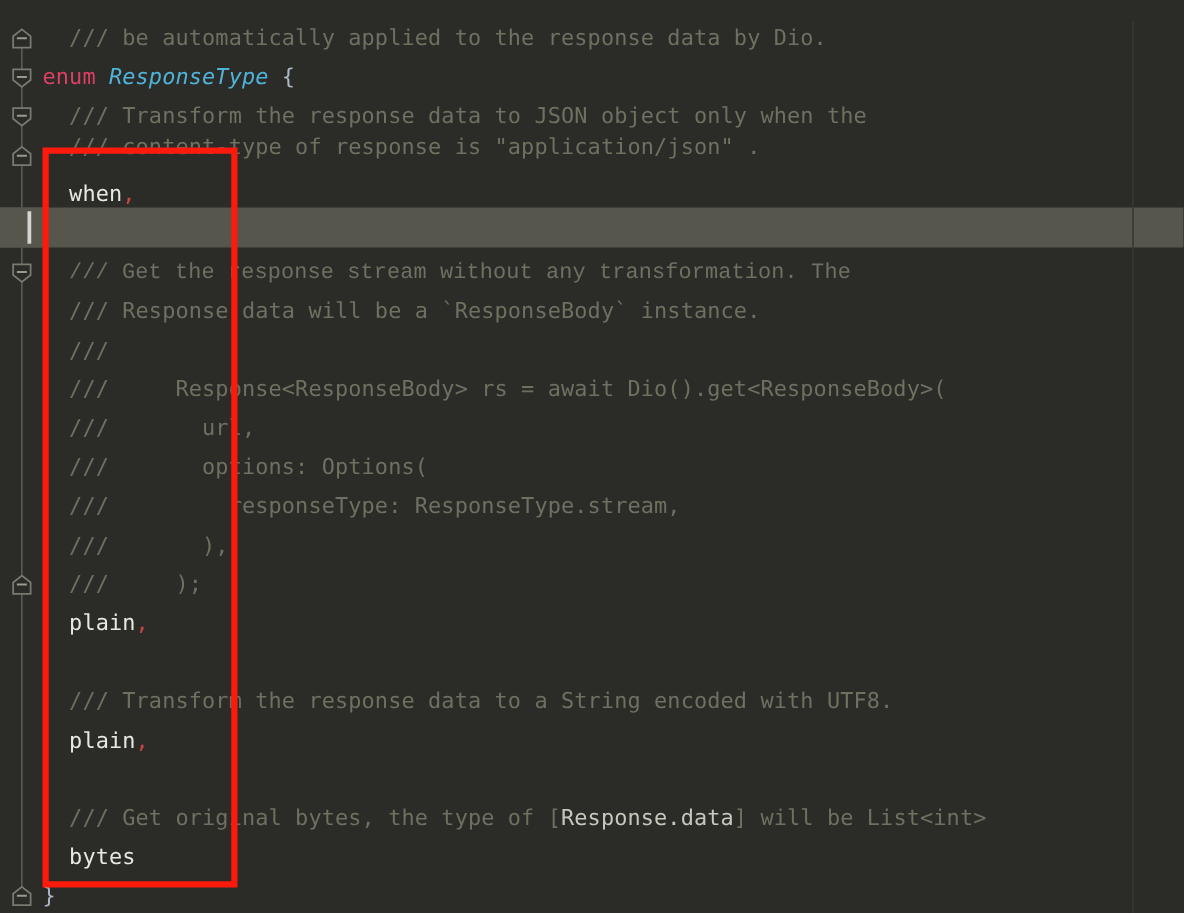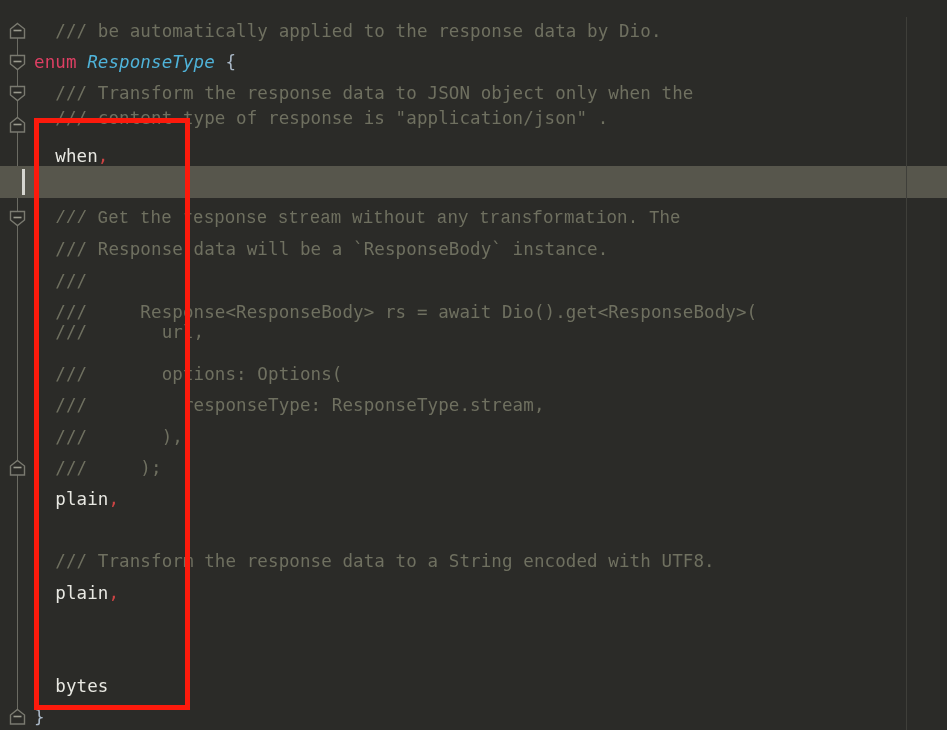--- a/index.html
+++ b/index.html
@@ -151,30 +151,31 @@
       <div class="code-line" style="top: -1px;"><span class="txt"><span class="c-comment">  /// be automatically applied to the response data by Dio.</span></span></div>
       <div class="code-line" style="top: 30.2px;"><span class="txt"><span class="c-keyword">enum </span><span class="c-type">ResponseType</span><span class="c-brace"> {</span></span></div>
       <div class="code-line" style="top: 61.4px;"><span class="txt"><span class="c-comment">  /// Transform the response data to JSON object only when the</span></span></div>
       <div class="code-line" style="top: 86px;"><span class="txt"><span class="c-comment">  /// content-type of response is "application/json" .</span></span></div>
       <div class="code-line" style="top: 123.8px;"><span class="txt"><span class="c-ident">  when</span><span class="c-comma">,</span></span></div>
       <div class="code-line" style="top: 155px;"><span class="txt"><span class="c-comment"></span></span></div>
       <div class="code-line" style="top: 186.2px; font-family: Liberation Mono, monospace;"><span class="txt"><span class="c-comment">  /// Get the response stream without any transformation. The</span></span></div>
       <div class="code-line" style="top: 217.4px;"><span class="txt"><span class="c-comment">  /// Response data will be a `ResponseBody` instance.</span></span></div>
       <div class="code-line" style="top: 248.6px;"><span class="txt"><span class="c-comment">  ///</span></span></div>
       <div class="code-line" style="top: 279.8px;"><span class="txt"><span class="c-comment">  ///     Response&lt;ResponseBody&gt; rs = await Dio().get&lt;ResponseBody&gt;(</span></span></div>
-      <div class="code-line" style="top: 300px; text-decoration: underline;"><span class="txt"><span class="c-comment">  ///       url,</span></span></div>
+      <div class="code-line" style="top: 311px; text-decoration: underline;"><span class="txt"><span class="c-comment">  ///       url,</span></span></div>
       <div class="code-line" style="top: 342.2px;"><span class="txt"><span class="c-comment">  ///       options: Options(</span></span></div>
       <div class="code-line" style="top: 373.4px;"><span class="txt"><span class="c-comment">  ///         responseType: ResponseType.stream,</span></span></div>
       <div class="code-line" style="top: 404.6px;"><span class="txt"><span class="c-comment">  ///       ),</span></span></div>
       <div class="code-line" style="top: 435.8px;"><span class="txt"><span class="c-comment">  ///     );</span></span></div>
       <div class="code-line" style="top: 467px;"><span class="txt"><span class="c-ident">  plain</span><span class="c-comma">,</span></span></div>
       <div class="code-line" style="top: 498.2px;"><span class="txt"><span class="c-comment"></span></span></div>
       <div class="code-line" style="top: 529.4px;"><span class="txt"><span class="c-comment">  /// Transform the response data to a String encoded with UTF8.</span></span></div>
       <div class="code-line" style="top: 560.6px;"><span class="txt"><span class="c-ident">  plain</span><span class="c-comma">,</span></span></div>
       <div class="code-line" style="top: 591.8px;"><span class="txt"><span class="c-comment"></span></span></div>
+      <div class="code-line" style="top: 623px;"><span class="txt"><span class="c-comment">  /// Get original bytes, the type of [</span><span class="c-doclink">Response.data</span><span class="c-comment">] will be List&lt;int&gt;</span></span></div>
       <div class="code-line" style="top: 654.2px;"><span class="txt"><span class="c-ident">  bytes</span></span></div>
       <div class="code-line" style="top: 685.4px;"><span class="txt"><span class="c-brace">}</span></span></div>
     </div>
 
   <div id="fold-gutter">
       <div class="fold-line" style="top: 14px; height: 690px;"></div>
       <div class="fold-marker" style="top: 5px;">
         <svg width="23" height="19" viewBox="0 0 23 19">
           <path d="M11.5 1.5 L18.5 7 L18.5 16 L4.5 16 L4.5 7 Z" fill="#2b2b28" stroke="#7a7a70" stroke-width="1.4"></path>
           <line x1="7.5" y1="8.5" x2="15.5" y2="8.5" stroke="#9a9a8e" stroke-width="1.6"></line>

